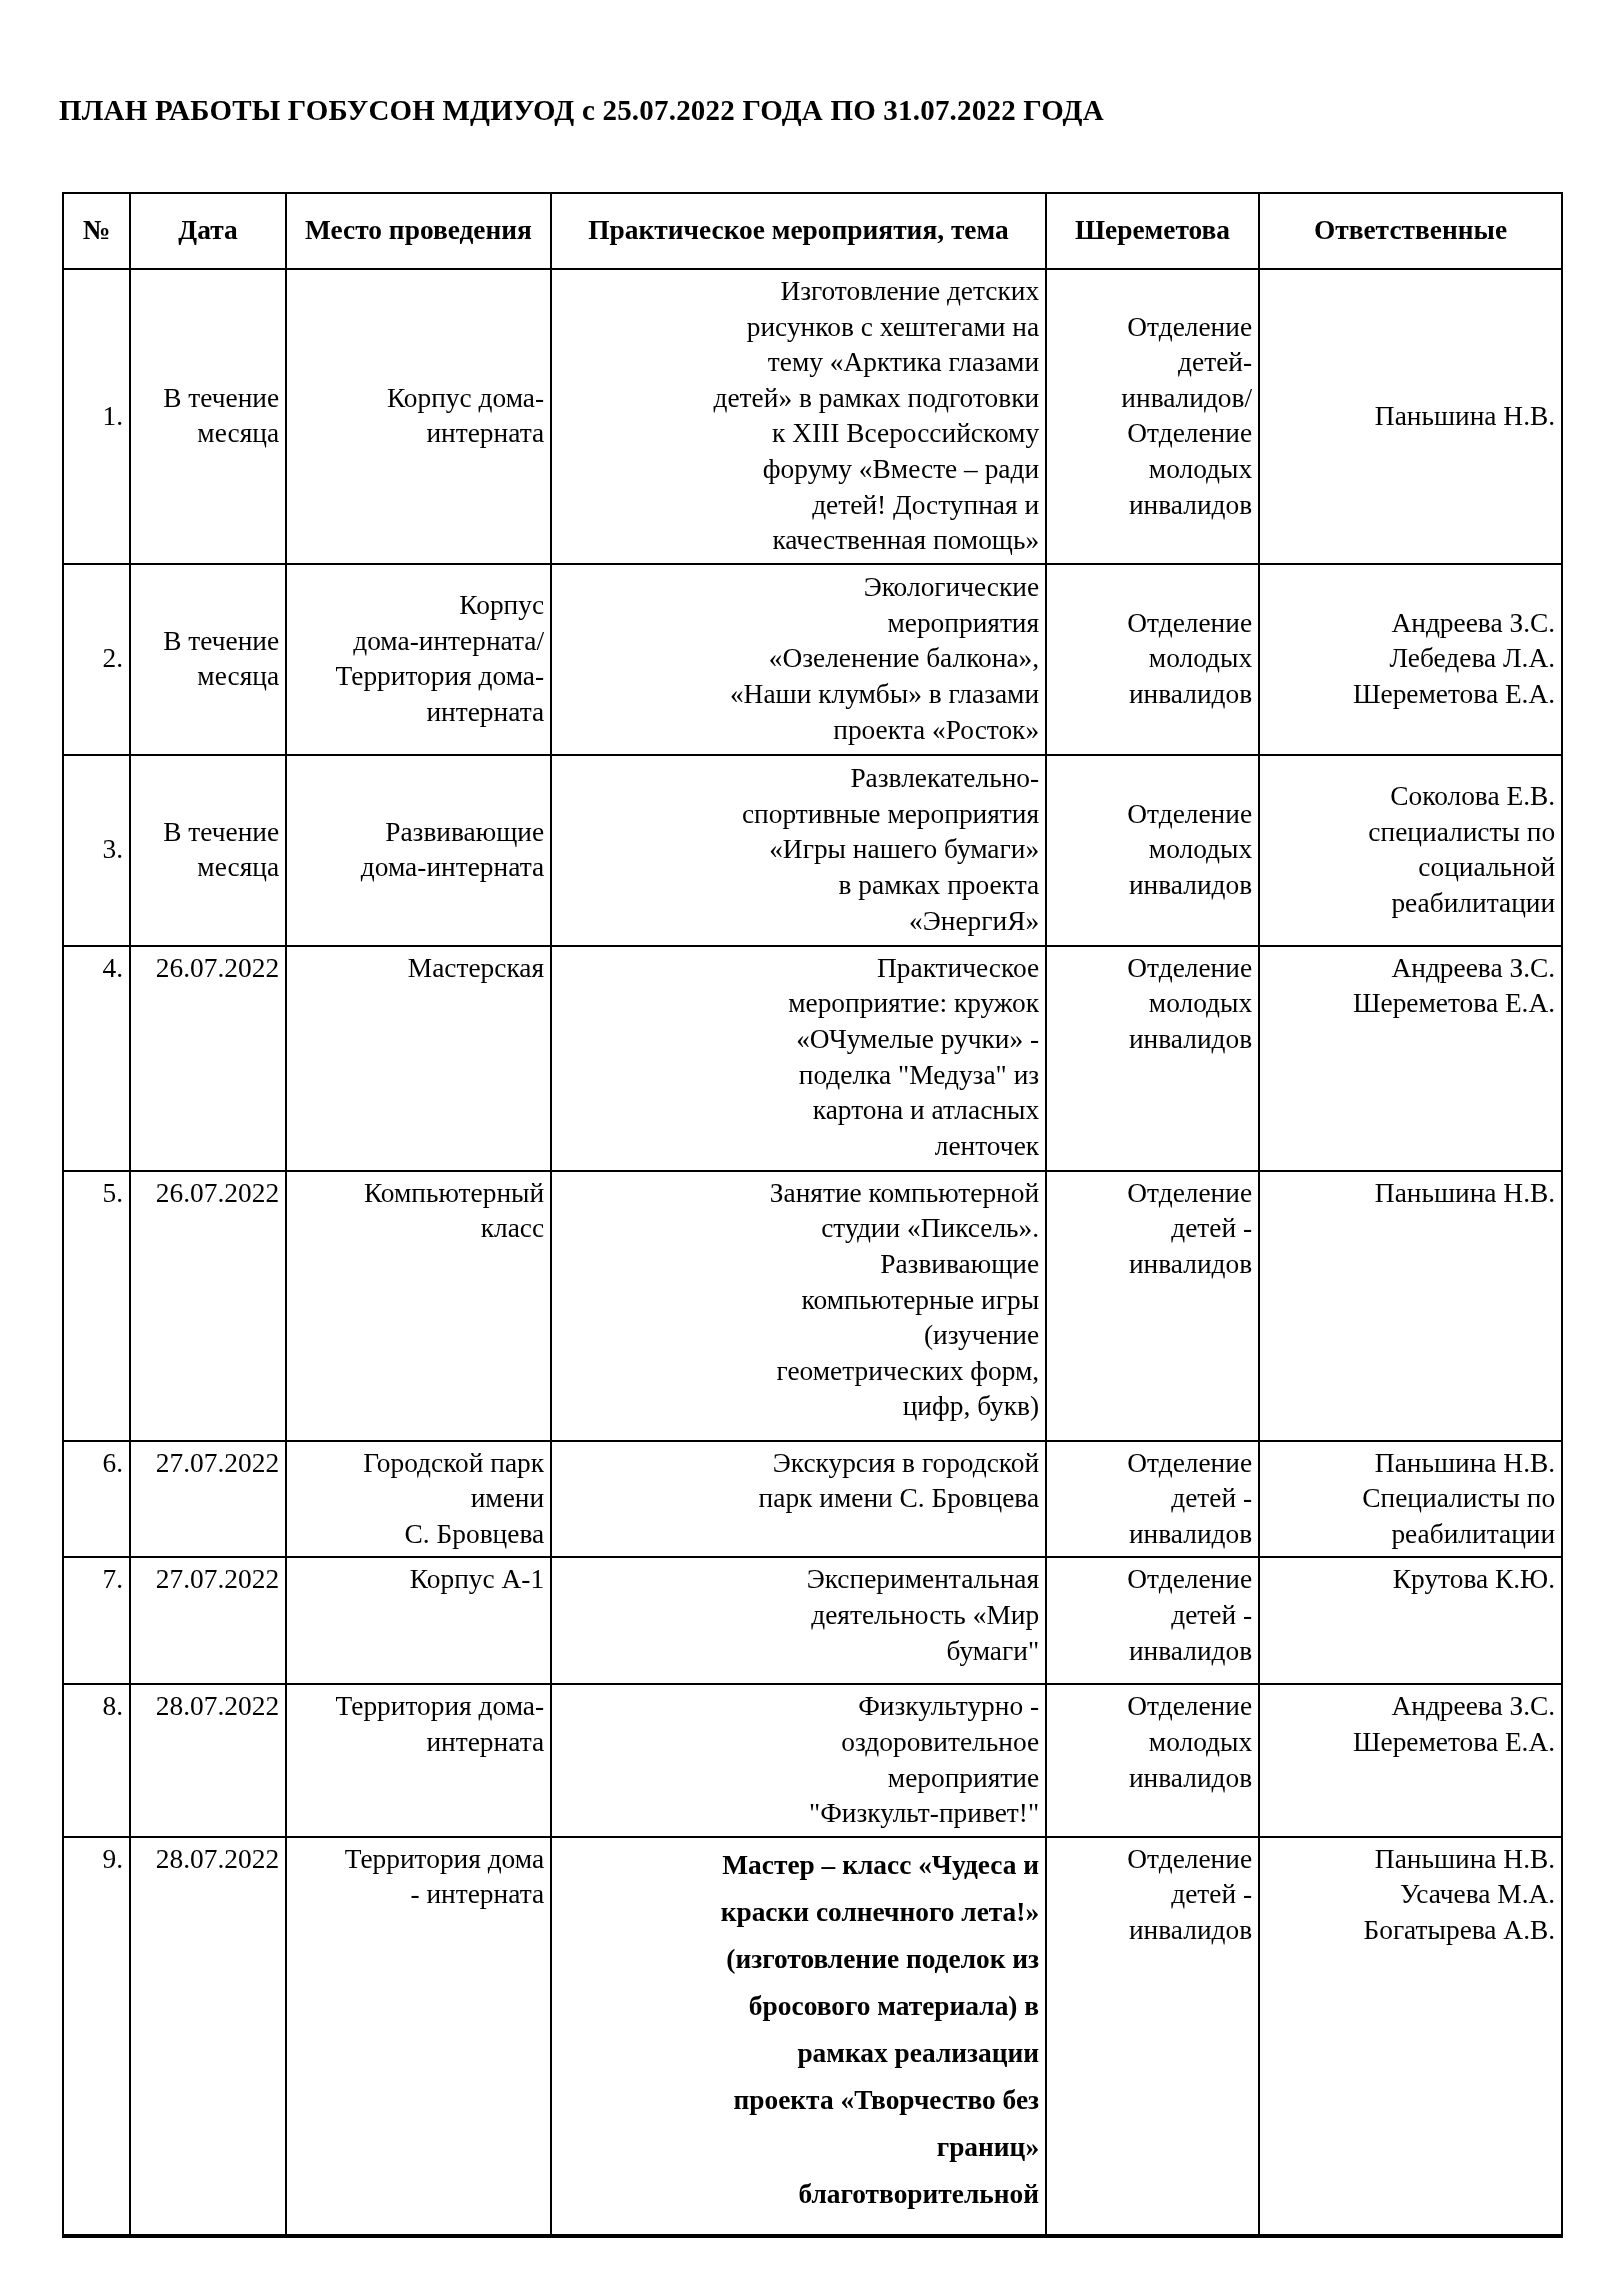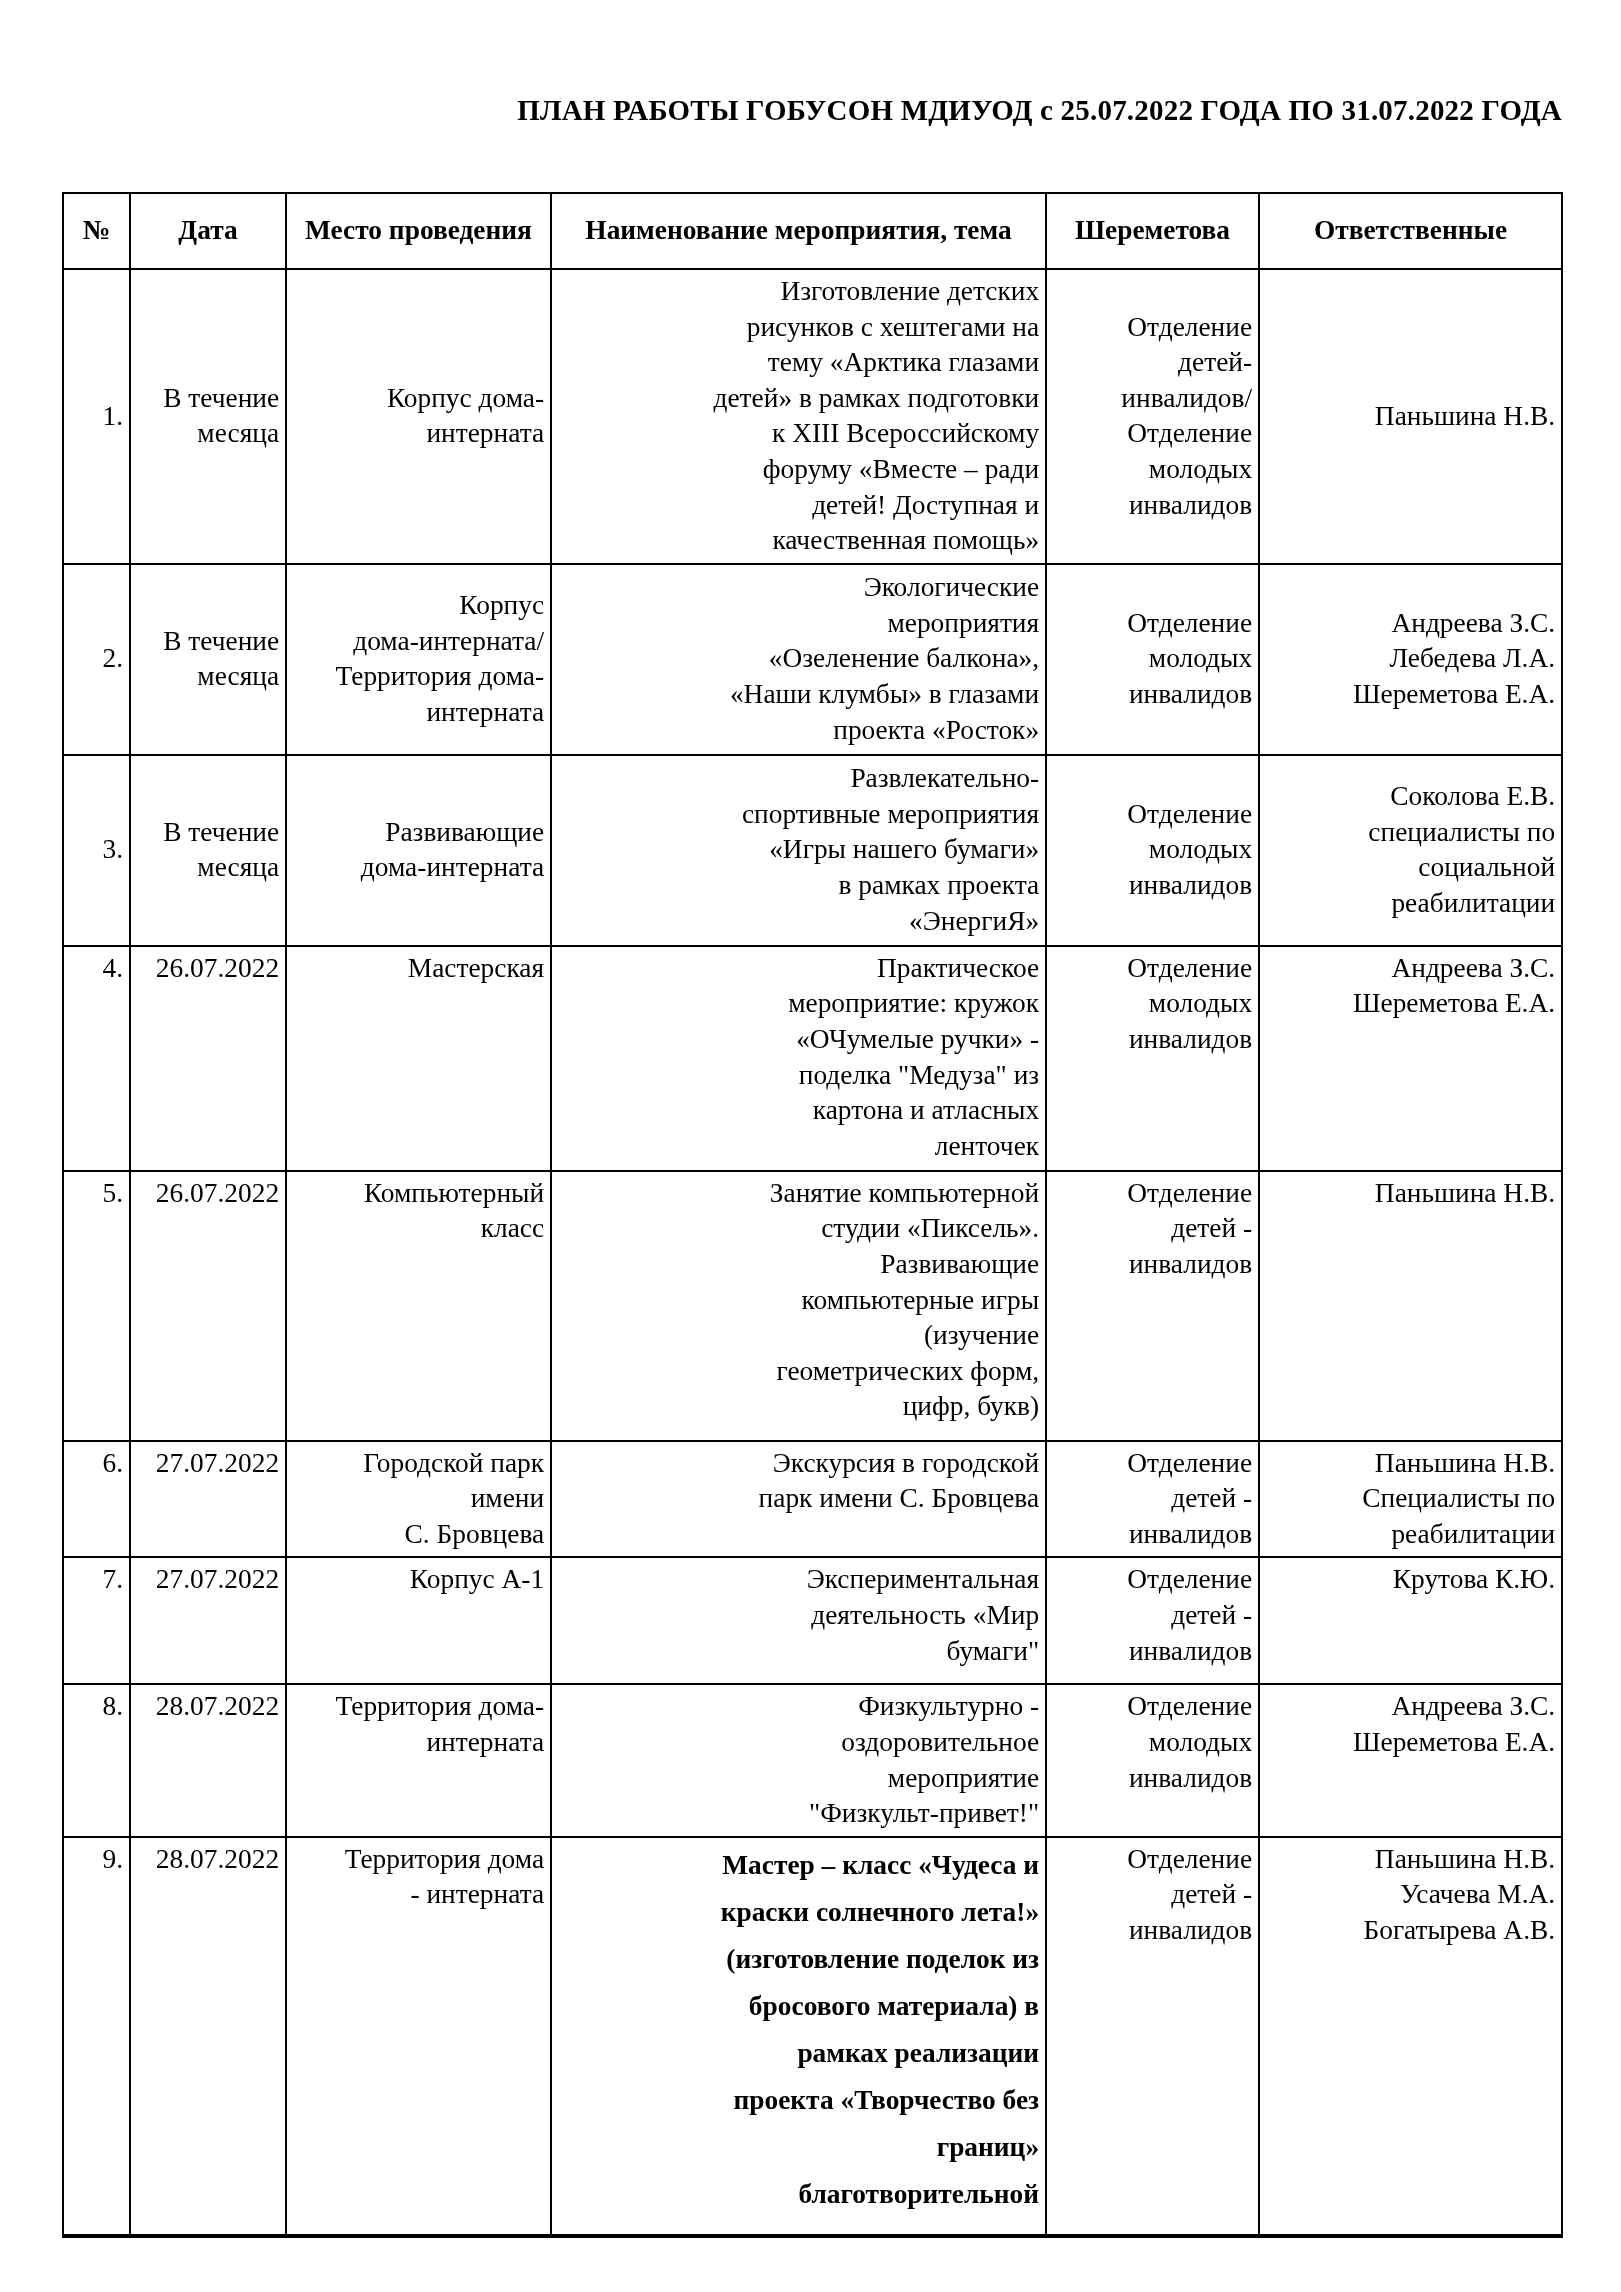--- a/index.html
+++ b/index.html
@@ -2,21 +2,21 @@
 <html lang="ru"><head>
 <meta charset="utf-8">
 <style>
   html,body{margin:0;padding:0;background:#888;}
   .doc-page{
     width:1621px;height:2293px;background:#ffffff;margin:0 auto;
     font-family:"Liberation Serif","DejaVu Serif",serif;color:#000;
     position:relative;overflow:hidden;box-sizing:border-box;
   }
   .doc-title{
-    padding-top:94px;text-align:right;font-weight:bold;font-size:29px;
+    padding-top:94px;text-align:left;font-weight:bold;font-size:29px;
     letter-spacing:0.2px;margin:0 59px 0 59px;
   }
   table.plan{
     border-collapse:collapse;table-layout:fixed;
     margin:65px 0 0 62px;width:1498px;
     font-size:27.4px;line-height:1.3;
   }
   table.plan, table.plan th, table.plan td{border:2px solid #000;}
   table.plan{border-width:2.9px;border-bottom-width:4.9px;}
   th{font-weight:bold;text-align:center;vertical-align:middle;padding:5.9px 3.9px;}
@@ -55,21 +55,21 @@
       <col class="c-event">
         <col class="c-part">
         <col class="c-resp">
     </colgroup>
     <thead>
       <tr>
         <th>№</th>
         <th>Дата</th>
         <th>Место
 проведения</th>
-        <th>Наименование
+        <th>Практическое
 мероприятия, тема</th>
         <th>Шереметова</th>
         <th>Ответственные</th>
       </tr>
     </thead>
     <tbody>
         <tr class="v-middle">
           <td class="cell-num">1.</td>
           <td class="cell-date">В течение
 месяца</td>

